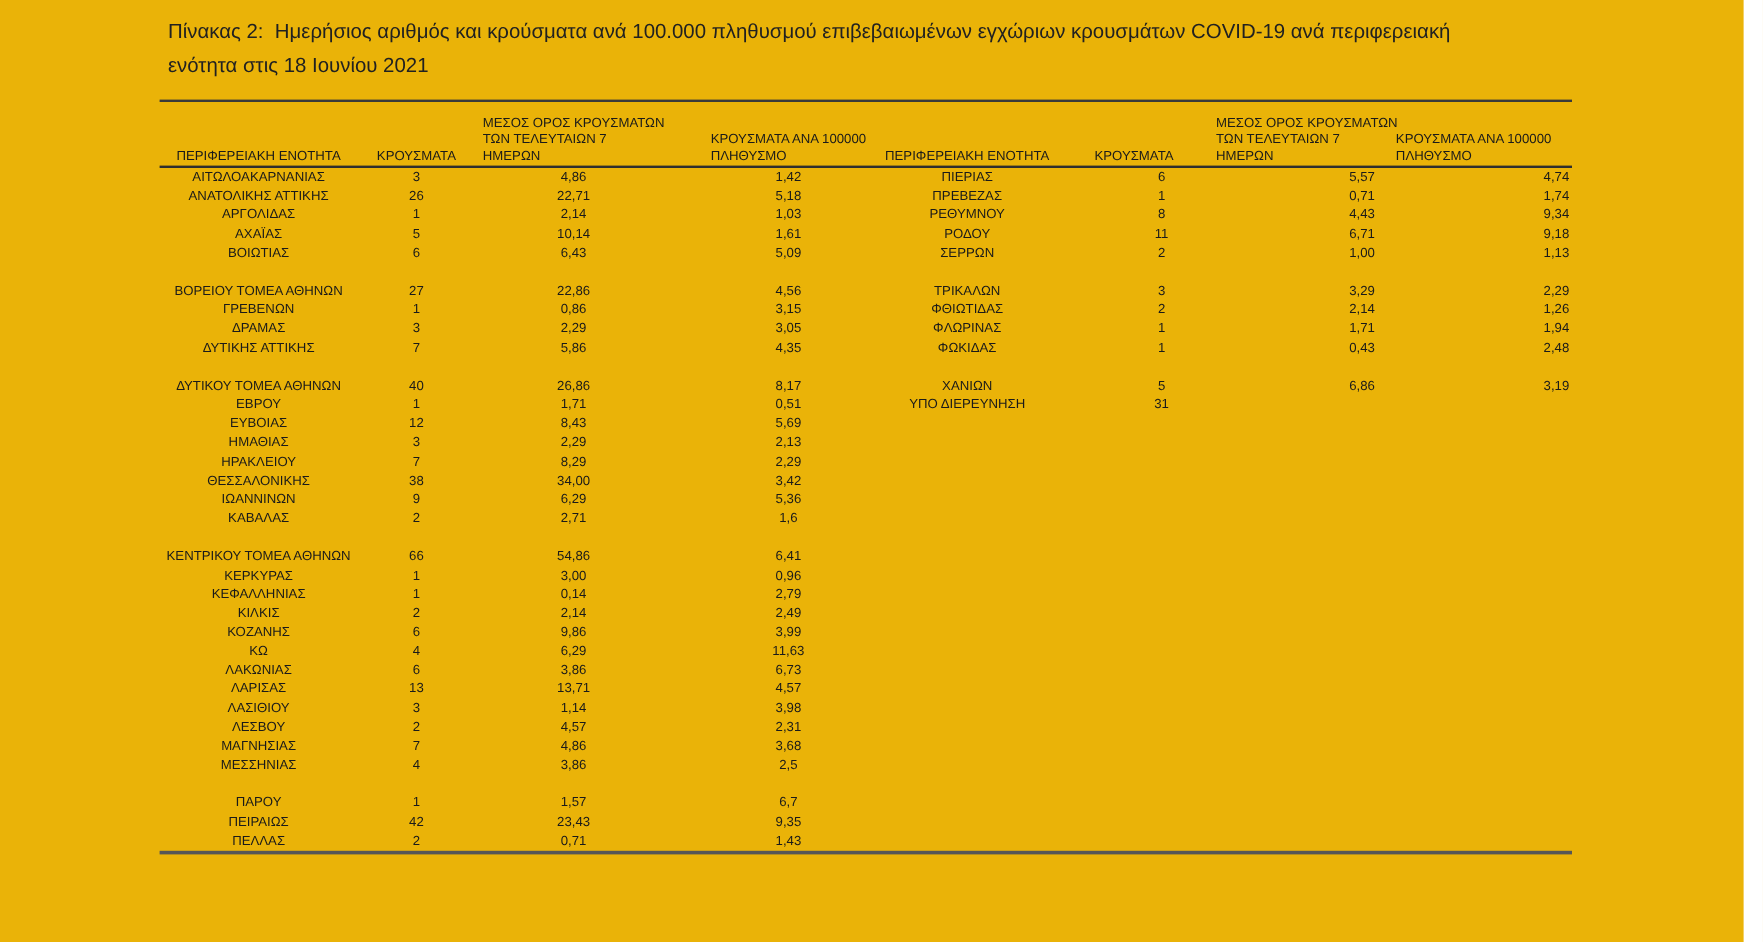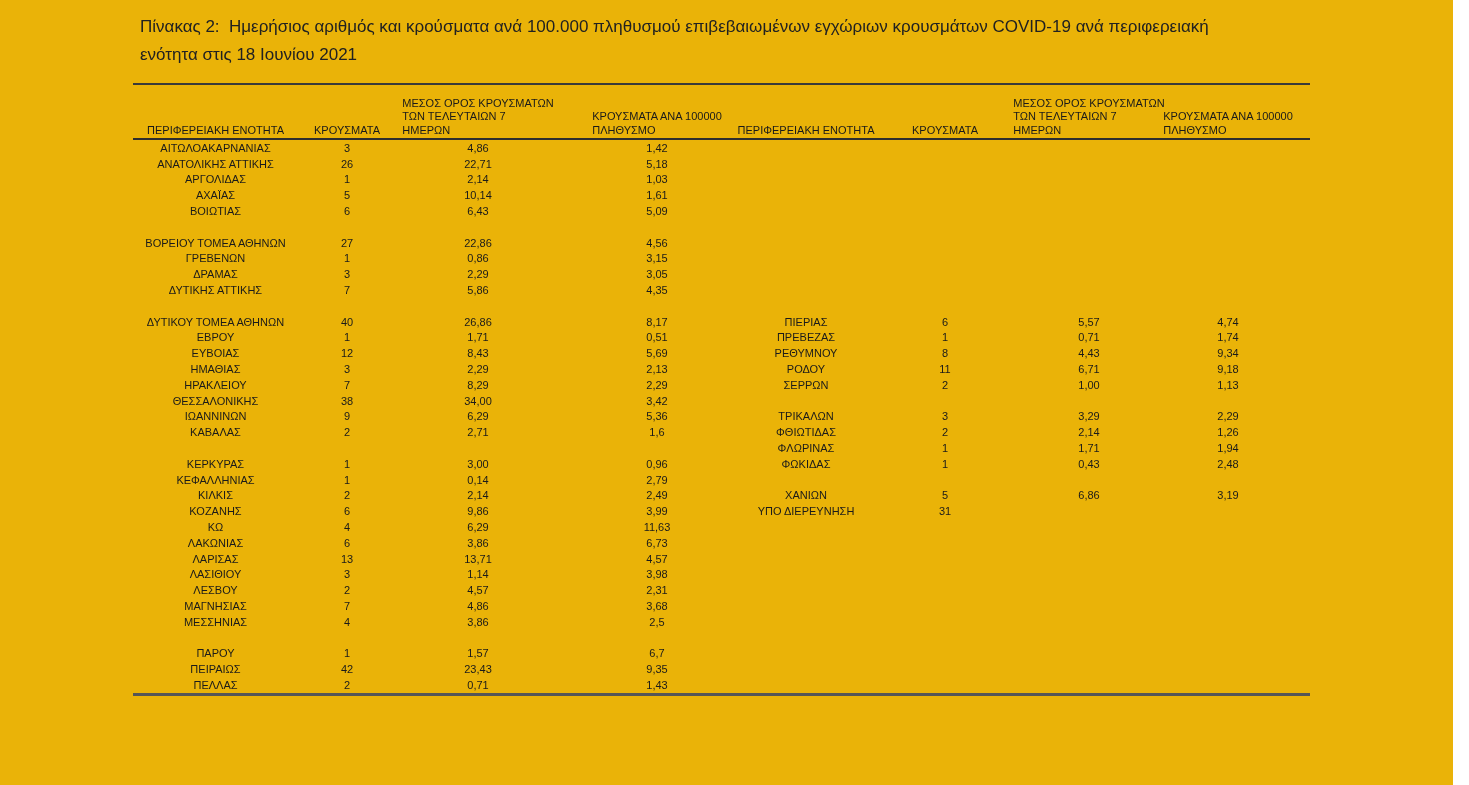--- a/index.html
+++ b/index.html
@@ -26,25 +26,25 @@
   .hrow{display:flex;align-items:flex-end;height:53px;border-bottom:2px solid #2e2e2e;}
   .hcell{position:relative;height:100%;}
   .hcell .ct{
     position:absolute;bottom:1px;left:50%;transform:translateX(-50%);
     white-space:pre;font-size:11px;line-height:13.5px;color:#1a1a1a;
   }
   .w0{width:165px}.w1{width:98px}.w2{width:164px}.w3{width:194px}
   .w4{width:104px}.w5{width:174px}.w6{width:114px}.w7{width:164px}
 
   
-  .tbody{display:flex;align-items:center;border-bottom:3px solid #565656;}
+  .tbody{display:flex;align-items:flex-start;border-bottom:3px solid #565656;}
   .half-left{width:621px;}
   .half-right{width:556px;}
   .half-left .row{display:grid;grid-template-columns:165px 98px 164px 194px;height:15.8px;}
-  .half-right .row{display:grid;grid-template-columns:104px 174px 114px 164px;height:15.8px;}
+  .half-right .row{display:grid;grid-template-columns:104px 174px 114px 164px;height:15.8px;gap:23px;}
   .row.gap{display:block;}
   .cell{position:relative;}
   .cell .ct{
     position:absolute;left:50%;top:50%;transform:translate(-50%,-50%);
     white-space:pre;font-size:11px;color:#1a1a1a;
   }
 </style>
 </head>
 <body>
 
@@ -326,20 +326,34 @@
             <div class="cell">
               <span class="ct">2,71</span>
             </div>
             <div class="cell">
               <span class="ct">1,6</span>
             </div>
           </div>
           <div class="row gap"></div>
           <div class="row">
             <div class="cell">
+              <span class="ct">ΚΕΝΤΡΙΚΟΥ ΤΟΜΕΑ ΑΘΗΝΩΝ</span>
+            </div>
+            <div class="cell">
+              <span class="ct">66</span>
+            </div>
+            <div class="cell">
+              <span class="ct">54,86</span>
+            </div>
+            <div class="cell">
+              <span class="ct">6,41</span>
+            </div>
+          </div>
+          <div class="row">
+            <div class="cell">
               <span class="ct">ΚΕΡΚΥΡΑΣ</span>
             </div>
             <div class="cell">
               <span class="ct">1</span>
             </div>
             <div class="cell">
               <span class="ct">3,00</span>
             </div>
             <div class="cell">
               <span class="ct">0,96</span>

